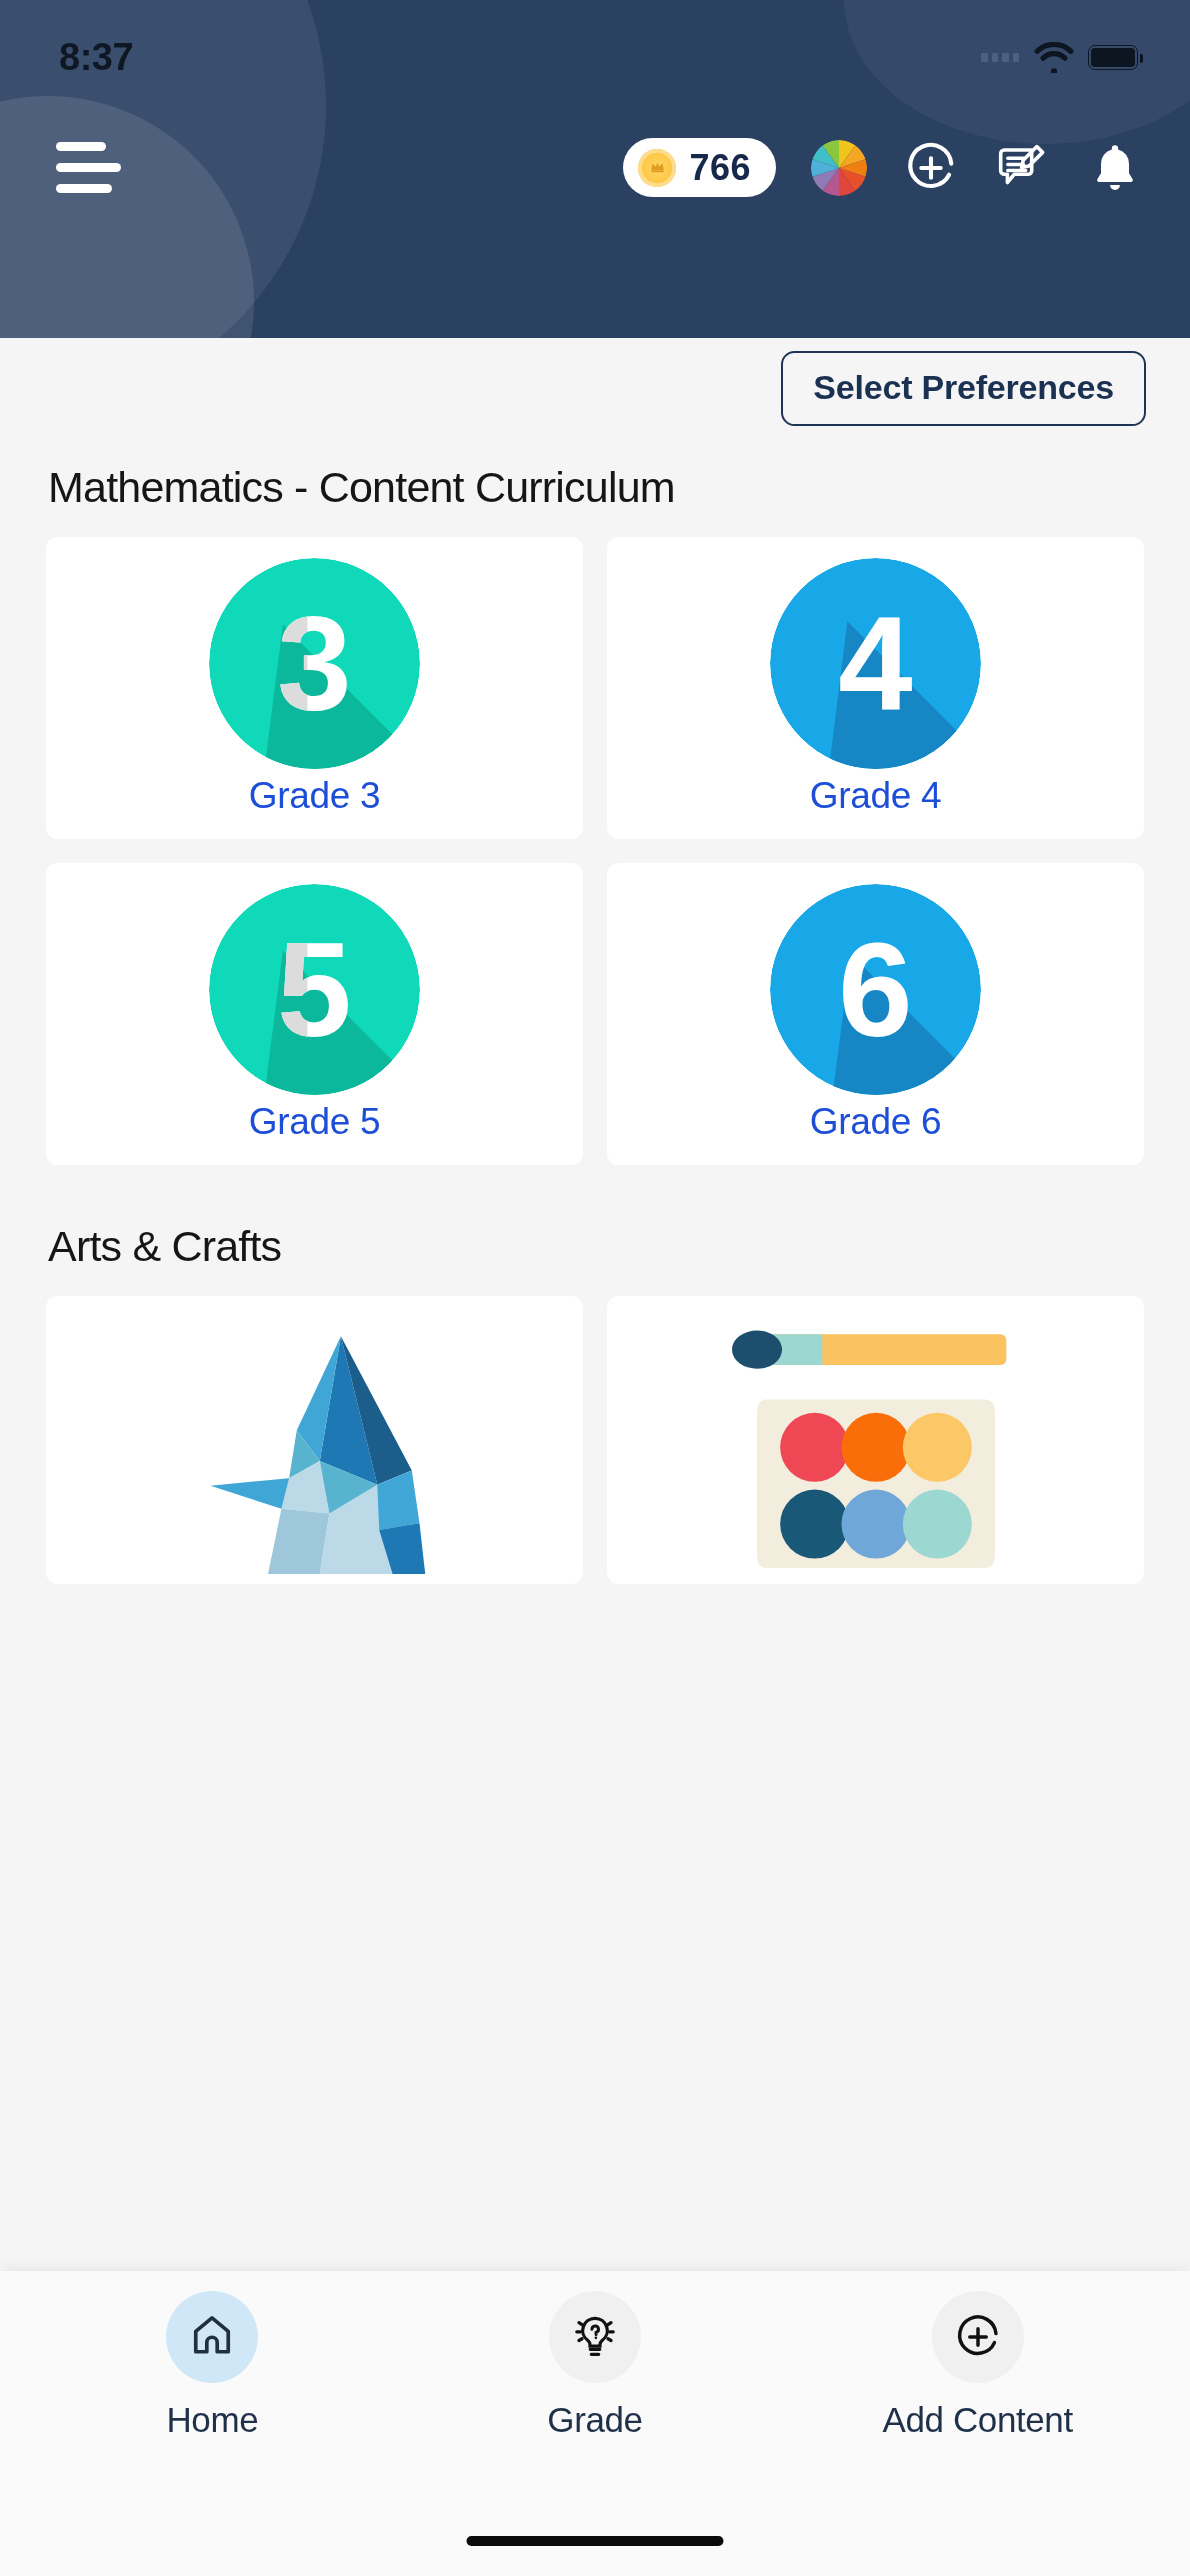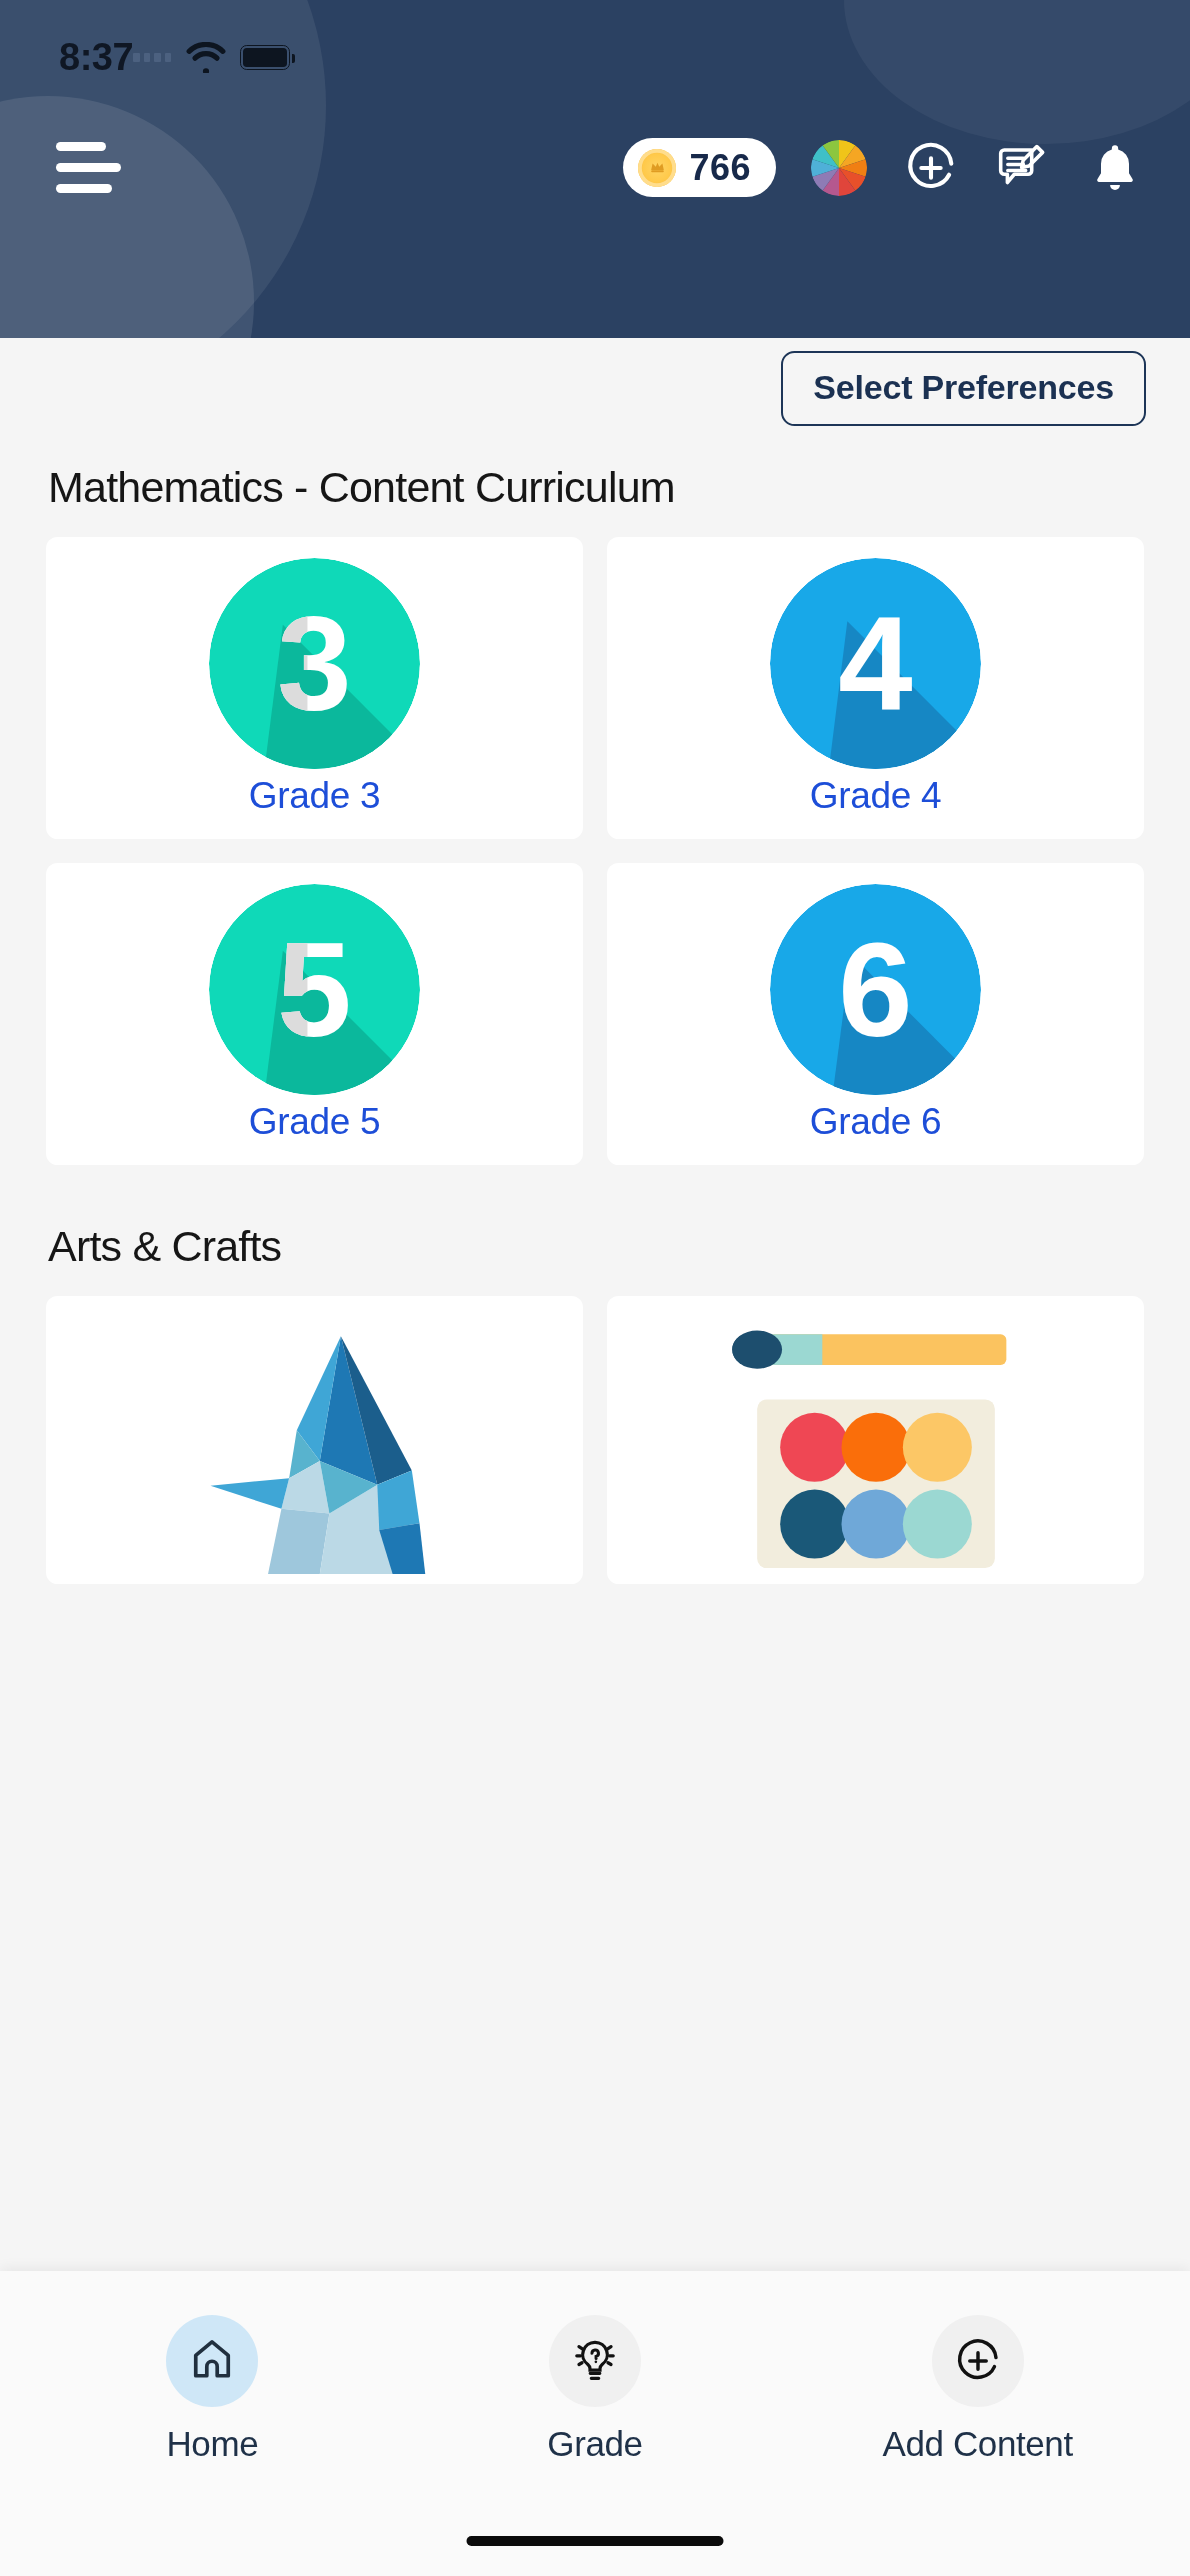--- a/index.html
+++ b/index.html
@@ -20,21 +20,21 @@
   .hdr-blob {
     position:absolute; border-radius:50%;
     background:rgba(255,255,255,0.075);
   }
   .blob-a { width:613px; height:613px; left:-287px; top:-201px; }
   .blob-b { width:412px; height:412px; left:-158px; top:96px; background:rgba(255,255,255,0.10); }
   .blob-c { width:403px; height:288px; right:-57px; top:-144px; background:rgba(255,255,255,0.05); }
 
   .statusbar {
     position:absolute; top:0; left:0; width:100%; height:115px;
-    display:flex; align-items:center; 
+    display:flex; align-items:center; justify-content:space-between;
     padding:0 52px 0 59px;
   }
   .sb-time { color:#0F1724; font-size:38px; font-weight:600; letter-spacing:-0.5px; }
   .sb-right { display:flex; align-items:center; gap:13.4px; }
   .sig-dots { display:flex; gap:3.8px; align-items:flex-end; }
   .sig-dots i { display:block; width:6.7px; height:8.6px; background:#4C6180; border-radius:1px; }
   .bat {
     width:50px; height:25px; border:1.9px solid #0D1520; border-radius:6.7px;
     position:relative; padding:1.9px;
   }
@@ -109,21 +109,21 @@
 
   .art-card { height:288px; align-items:center; justify-content:flex-start; padding-top:21px; overflow:hidden; }
 
   
   .tabbar {
     position:absolute; bottom:0; left:0; width:1190px; height:305px;
     background:#FAFAFA;
     box-shadow:0 -1.9px 13.4px rgba(0,0,0,0.07);
     display:flex; flex-direction:column; align-items:center;
   }
-  .tabs { display:flex; width:100%; padding:44px 21px 0; }
+  .tabs { display:flex; width:100%; padding:20px 21px 0; }
   .tab { flex:1; display:flex; flex-direction:column; align-items:center; gap:17px; cursor:pointer; }
   .tab-ico {
     width:92px; height:92px; border-radius:50%;
     background:#F0F0F0;
     display:flex; align-items:center; justify-content:center;
   }
   .tab.active .tab-ico { background:#CFE7F7; }
   .tab-label { color:#1F3148; font-size:35px; font-weight:400; letter-spacing:-0.4px; }
   .home-indicator {
     position:absolute; bottom:30px; left:50%; transform:translateX(-50%);

